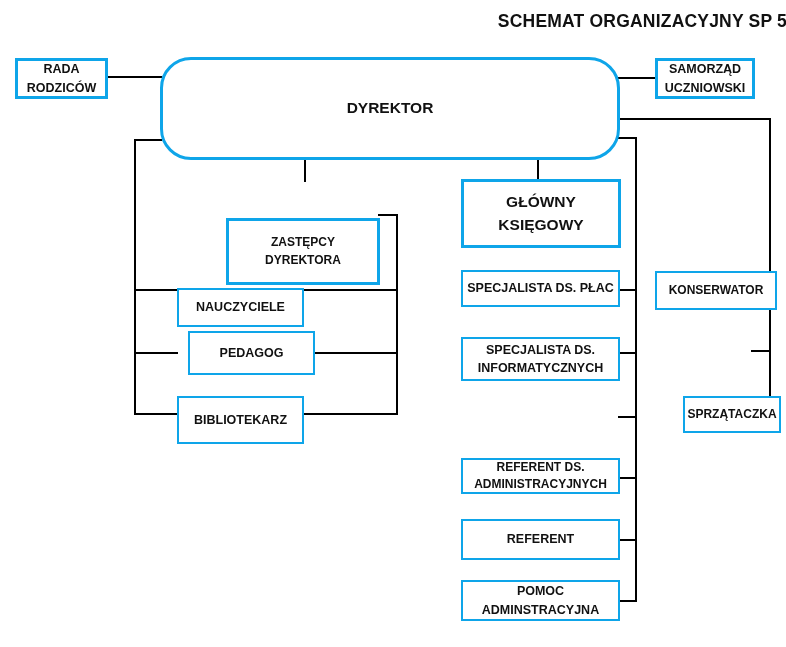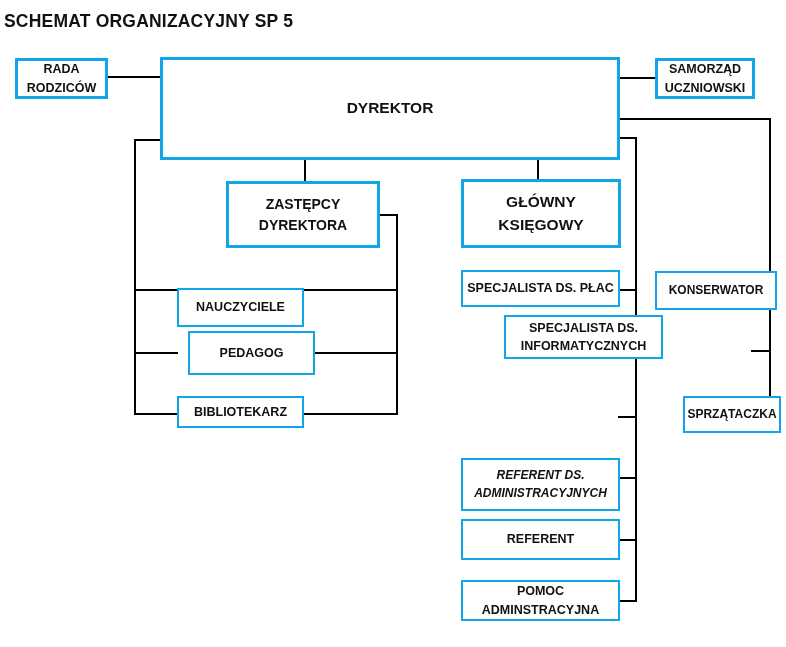--- a/index.html
+++ b/index.html
@@ -11,24 +11,24 @@
     position: relative;
     width: 786px;
     height: 647px;
     background: #ffffff;
     font-family: "Liberation Sans", "DejaVu Sans", sans-serif;
     color: #000000;
     overflow: hidden;
   }
   .chart-title {
     position: absolute;
-    left: 4px;
+    left: 15px;
     top: 11px;
     width: 772px;
-    text-align: left;
+    text-align: right;
     font-size: 17.5px;
     font-weight: bold;
     letter-spacing: 0.2px;
     color: #111111;
   }
   .node {
     position: absolute;
     box-sizing: border-box;
     background: #ffffff;
     border: 2px solid #0ea5e9;
@@ -37,21 +37,21 @@
     justify-content: center;
     text-align: center;
     font-weight: bold;
     white-space: pre-line;
     line-height: 1.45;
     color: #111111;
   }
   .node.thick { border-width: 3px; }
   .fs12  { font-size: 12px; }
   .fs125 { font-size: 12.5px; }
-  .fs14  { font-size: 14px; }
+  .fs14  { font-size: 12px; margin-top: 37px; }
   .fs15  { font-size: 15.5px; }
   .hline, .vline {
     position: absolute;
     background: #000000;
   }
 </style>
 </head>
 <body>
 
 <div class="canvas">
@@ -89,44 +89,44 @@
   <div class="hline" style="left:618px; top:289px; width:19px; height:2px;"></div>
   <div class="hline" style="left:618px; top:352px; width:19px; height:2px;"></div>
   <div class="hline" style="left:618px; top:416px; width:19px; height:2px;"></div>
   <div class="hline" style="left:618px; top:477px; width:19px; height:2px;"></div>
   <div class="hline" style="left:618px; top:539px; width:19px; height:2px;"></div>
   <div class="hline" style="left:618px; top:600px; width:19px; height:2px;"></div>
 
   <div class="node thick fs125" style="left:15px; top:58px; width:93px; height:41px;">RADA
 RODZICÓW</div>
 
-  <div class="node thick fs15" style="left:160px; top:57px; width:460px; height:103px;">DYREKTOR</div>
+  <div class="node thick fs15" style="left:160px; top:57px; width:460px; height:103px;border-radius:31px;">DYREKTOR</div>
 
   <div class="node thick fs125" style="left:655px; top:58px; width:100px; height:41px;">SAMORZĄD
 UCZNIOWSKI</div>
 
   <div class="node thick fs14" style="left:226px; top:181px; width:154px; height:67px;">ZASTĘPCY
 DYREKTORA</div>
 
   <div class="node thick fs15" style="left:461px; top:179px; width:160px; height:69px;">GŁÓWNY
 KSIĘGOWY</div>
 
   <div class="node fs125" style="left:177px; top:288px; width:127px; height:39px;">NAUCZYCIELE</div>
 
   <div class="node fs125" style="left:177px; top:331px; width:127px; height:44px;margin-left:11px;">PEDAGOG</div>
 
-  <div class="node fs125" style="left:177px; top:396px; width:127px; height:32px;">BIBLIOTEKARZ</div>
+  <div class="node fs125" style="left:177px; top:396px; width:127px; height:48px;">BIBLIOTEKARZ</div>
 
   <div class="node fs125" style="left:461px; top:270px; width:159px; height:37px;">SPECJALISTA DS. PŁAC</div>
 
-  <div class="node fs125" style="left:461px; top:315px; width:159px; height:44px;margin-left:43px;">SPECJALISTA DS.
+  <div class="node fs125" style="left:461px; top:337px; width:159px; height:44px;">SPECJALISTA DS.
 INFORMATYCZNYCH</div>
 
 
-  <div class="node fs12" style="left:461px; top:458px; width:159px; height:53px;font-style:italic;">REFERENT DS.
+  <div class="node fs12" style="left:461px; top:458px; width:159px; height:36px;">REFERENT DS.
 ADMINISTRACYJNYCH</div>
 
   <div class="node fs125" style="left:461px; top:519px; width:159px; height:41px;">REFERENT</div>
 
   <div class="node fs125" style="left:461px; top:580px; width:159px; height:41px;">POMOC
 ADMINSTRACYJNA</div>
 
   <div class="node fs12" style="left:655px; top:271px; width:122px; height:39px;">KONSERWATOR</div>
 
 

